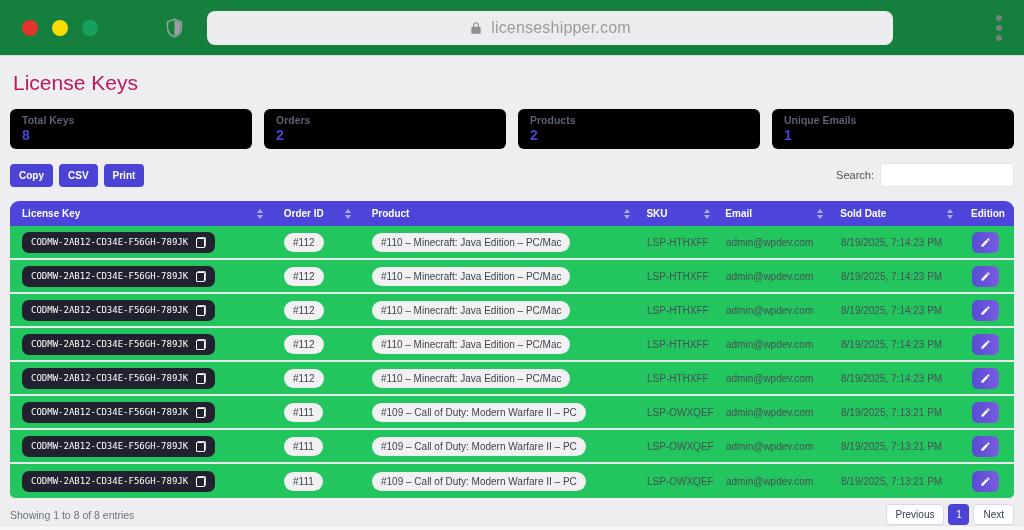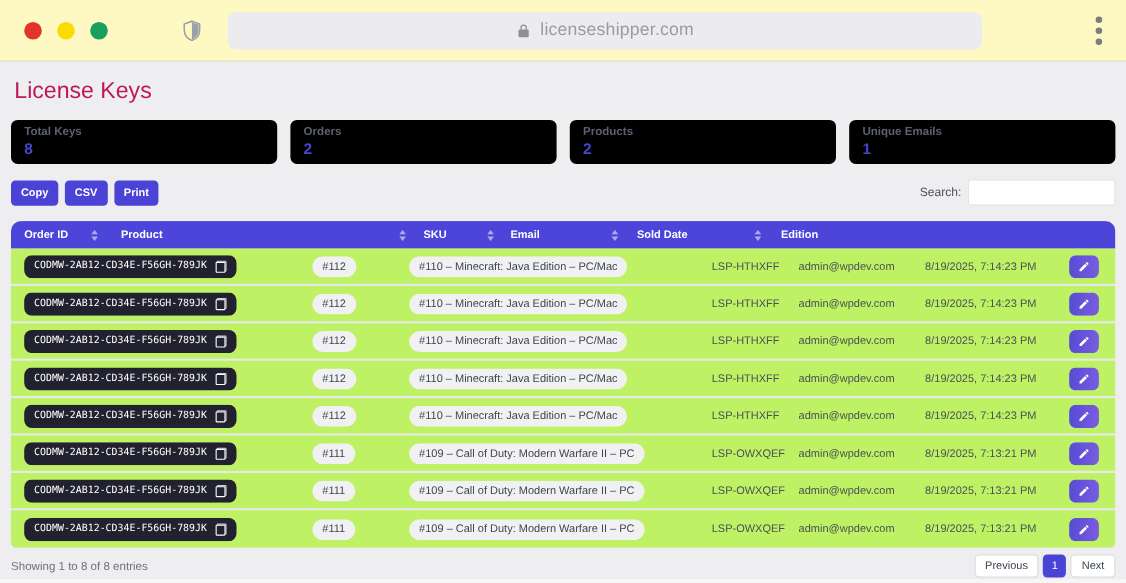--- a/index.html
+++ b/index.html
@@ -1,20 +1,20 @@
 <!DOCTYPE html>
 <html><head>
 <meta charset="utf-8">
 <style>
   * { box-sizing: border-box; margin: 0; padding: 0; }
   html, body { width: 1024px; height: 530px; overflow: hidden; }
   body { font-family: "Liberation Sans", sans-serif; background: #eeeef0; }
 
   
-  .browser-bar { height: 56px; background: #fef9c3; border-bottom: 1px solid #d9d9db;
+  .browser-bar { height: 56px; background: #15803d; border-bottom: 1px solid #d9d9db;
     display: flex; align-items: center; padding: 16px 14px; }
   .traffic { display: flex; gap: 14px; margin-left: 8px; }
   .light { width: 16px; height: 16px; border-radius: 50%; display: inline-block; cursor: pointer; }
   .shield-wrap { margin-left: 66px; display: flex; align-items: center; }
   .url-bar { margin-left: 22px; width: 686px; height: 34px; background: #ececee; border-radius: 8px;
     display: flex; align-items: center; justify-content: center; gap: 8px; color: #9a9aa2; }
   .url-text { font-size: 16px; letter-spacing: .2px; }
   .menu-dots { margin-left: auto; margin-right: 8px; display: flex; flex-direction: column; gap: 4px; cursor: pointer; }
   .menu-dots i { width: 6px; height: 6px; border-radius: 50%; background: #7c7c82; }
 
@@ -39,21 +39,21 @@
   
   .table { margin-top: 14px; border-radius: 9px 9px 5px 5px; overflow: hidden; }
   .thead { height: 25px; background: #4d45da; display: flex; align-items: center; color: #fff; }
   .hcell { display: flex; align-items: center; justify-content: space-between;
     font-size: 10px; font-weight: 700; padding: 0 9px 0 12px; height: 100%; }
   .sort { display: inline-flex; flex-direction: column; gap: 2px; margin-left: 4px; }
   .sort i { width: 0; height: 0; border-left: 3px solid transparent; border-right: 3px solid transparent; }
   .sort .up { border-bottom: 4px solid rgba(255,255,255,.55); }
   .sort .down { border-top: 4px solid rgba(255,255,255,.55); }
 
-  .trow { height: 34px; background: #bef264; border-bottom: 2px solid #e8e9eb;
+  .trow { height: 34px; background: #22c55e; border-bottom: 2px solid #e8e9eb;
     display: flex; align-items: center; }
   .trow:last-child { border-bottom: none; }
   .cell { padding-left: 12px; display: flex; align-items: center; overflow: hidden; }
   .c0 { width: 262px; } .c1 { width: 88px; } .c2 { width: 280px; }
   .c3 { width: 80px; padding-left: 7px; } .c4 { width: 113px; padding-left: 6px; }
   .c5 { width: 130px; padding-left: 8px; } .c6 { flex: 1; padding-left: 9px; }
 
   .key-pill { background: #21212f; color: #fff; border-radius: 7px; padding: 5px 9px;
     display: inline-flex; align-items: center; gap: 8px; cursor: pointer; }
   .key-text { font-family: "DejaVu Sans Mono", monospace; font-size: 9px; letter-spacing: 0; }
@@ -139,20 +139,27 @@
     <button class="tb-btn">CSV</button>
     <button class="tb-btn">Print</button>
     <div class="search-zone">
       <span class="search-label">Search:</span>
       <input class="search-input" type="text" value="" style="">
     </div>
   </div>
 
   <div class="table">
     <div class="thead">
+      <div class="hcell c0">
+        <span>License Key</span>
+        <span class="sort">
+            <i class="up"></i>
+            <i class="down"></i>
+          </span>
+      </div>
       <div class="hcell c1">
         <span>Order ID</span>
         <span class="sort">
             <i class="up"></i>
             <i class="down"></i>
           </span>
       </div>
       <div class="hcell c2">
         <span>Product</span>
         <span class="sort">

